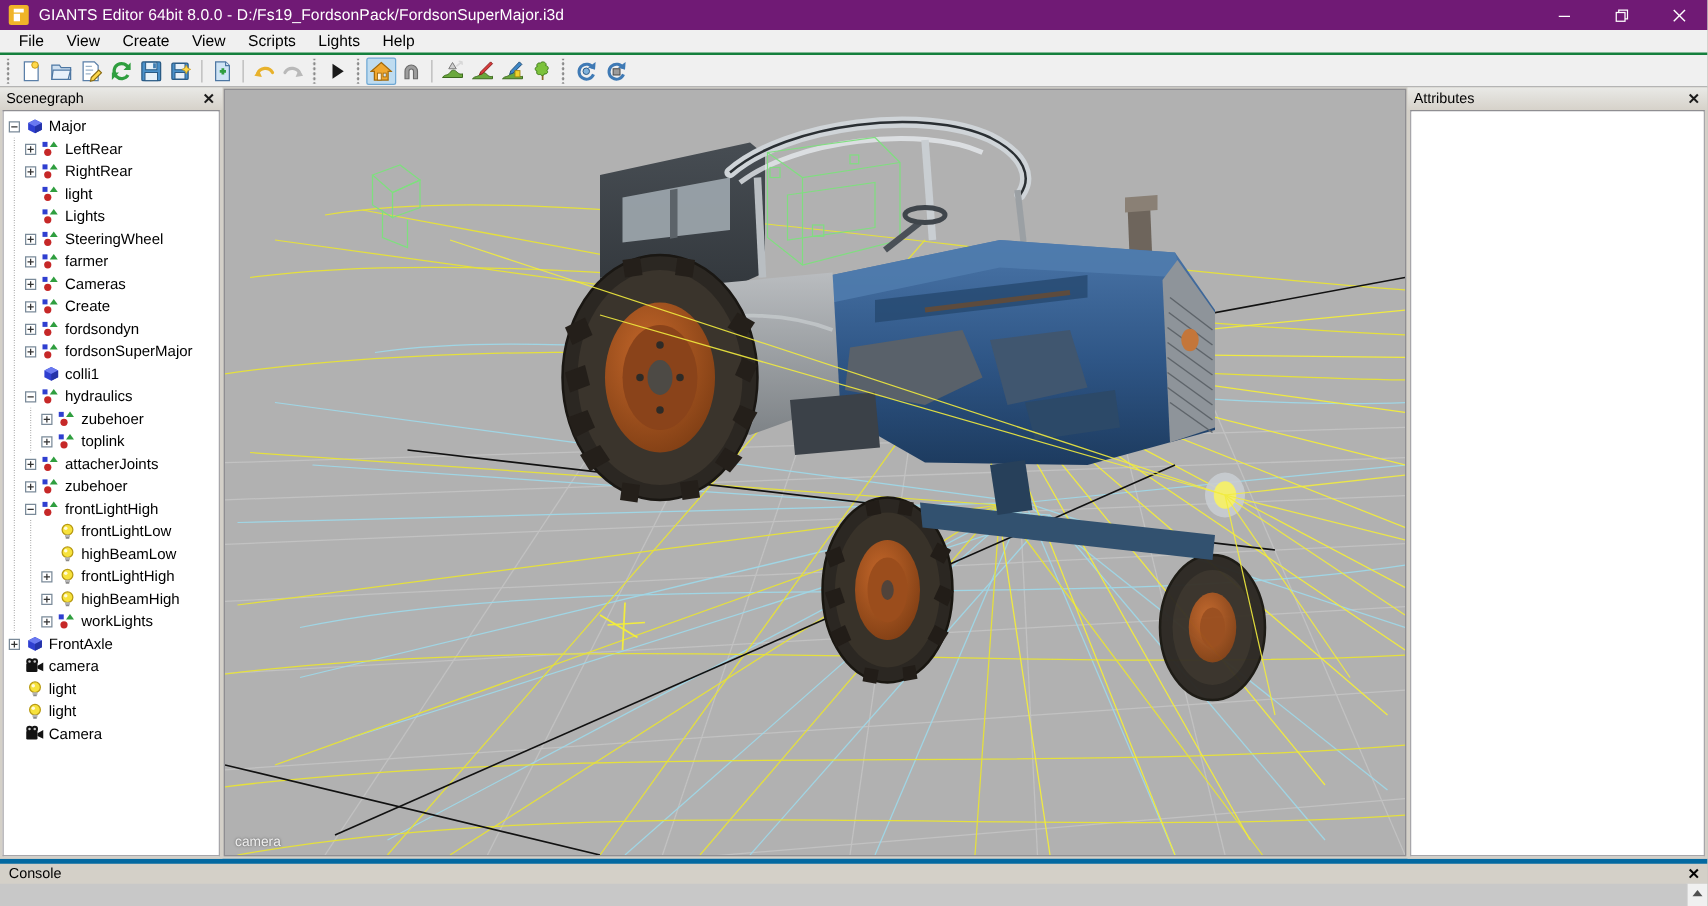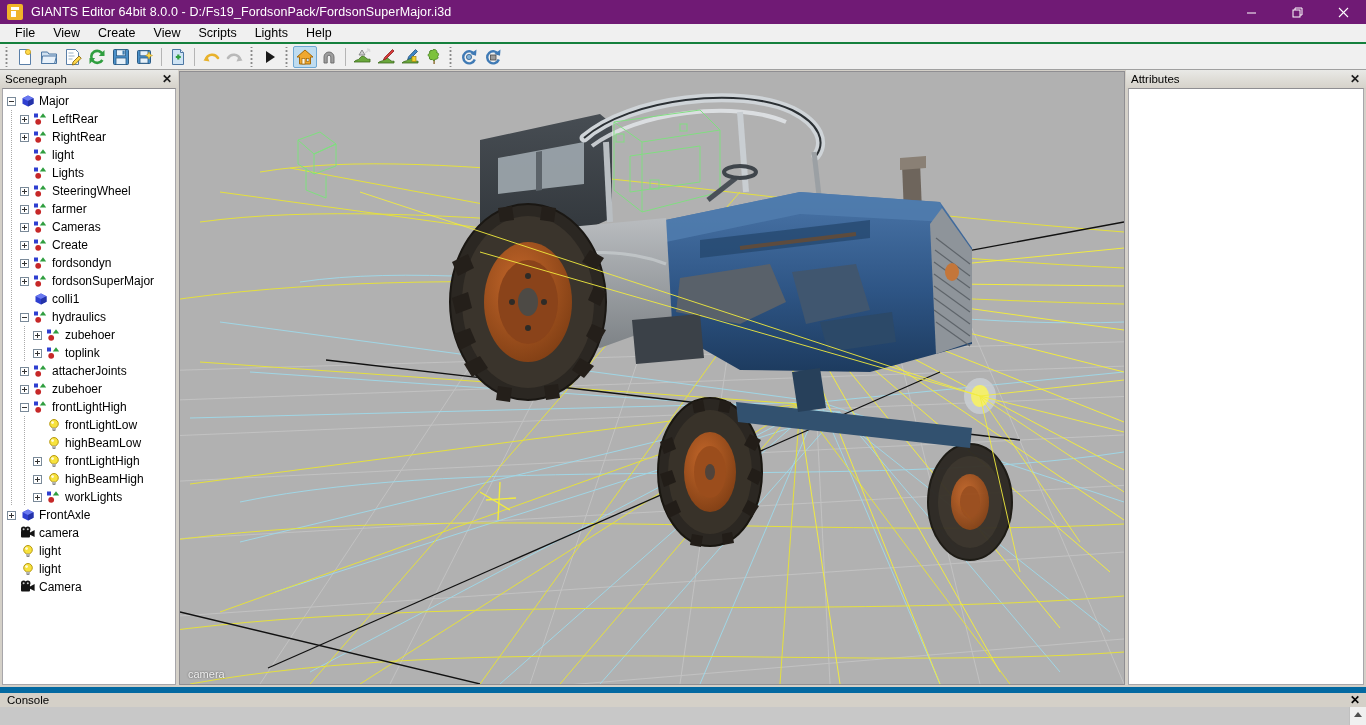--- a/index.html
+++ b/index.html
@@ -156,21 +156,21 @@
     text-shadow: 0 0 2px rgba(0,0,0,.55);
     pointer-events: none;
   }
 
   
   .console {
     height: 20px; background: #d4d0c8;
     display: flex; align-items: center; justify-content: space-between;
     padding: 0 6px 0 7px;
     font-size: 11.5px; color: #000;
-    border-top: 6px solid #0369a1;
+    border-top: 4px solid #0369a1;
   }
   .console-strip { height: 44px; background: #c8c8c8; position: relative; }
   .console-strip .sb {
     position: absolute; right: 0; top: 0; width: 17px; height: 44px;
     background: #f0f0f0; border-left: 1px solid #c0c0c0;
     display: flex; align-items: flex-start; justify-content: center;
   }
   .console-strip .sb .arrow {
     width: 0; height: 0; margin-top: 5px;
     border-left: 4px solid transparent; border-right: 4px solid transparent;

